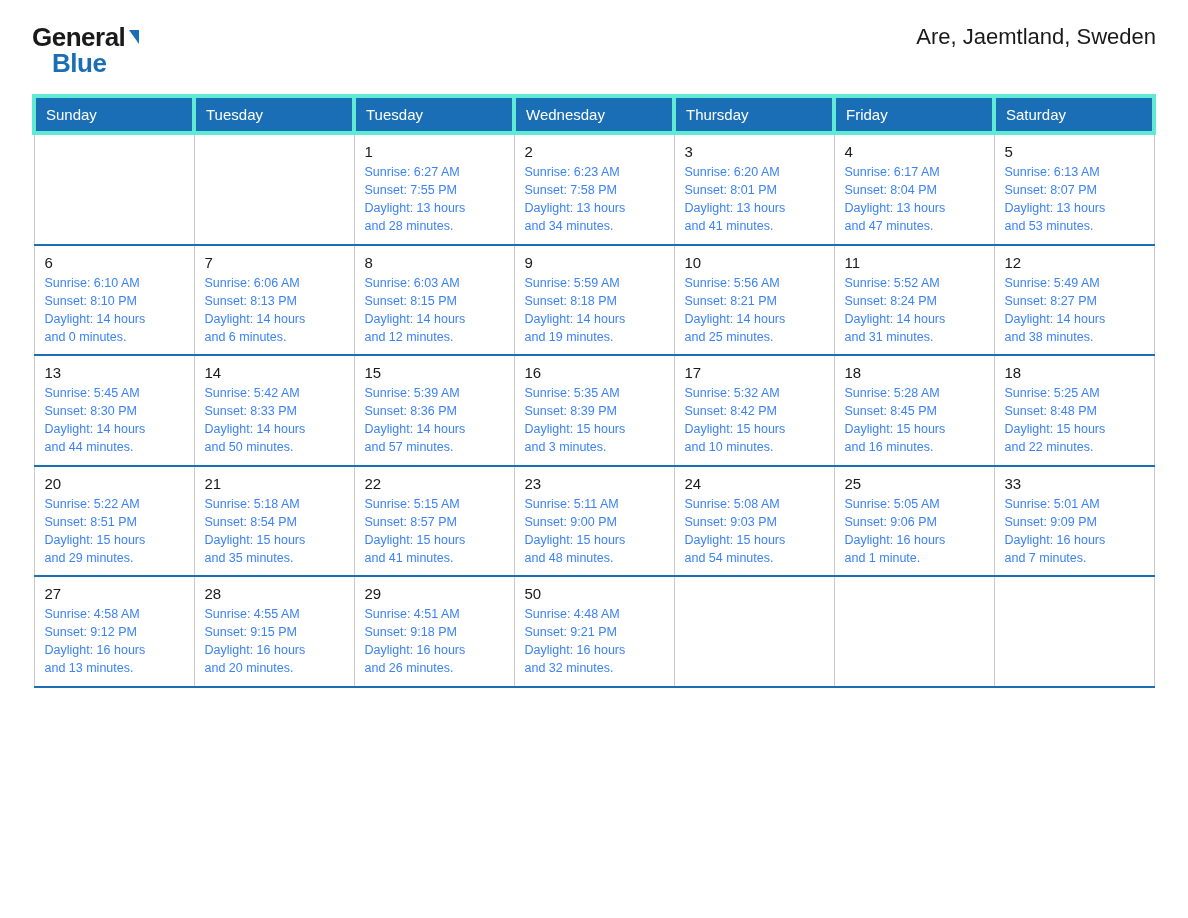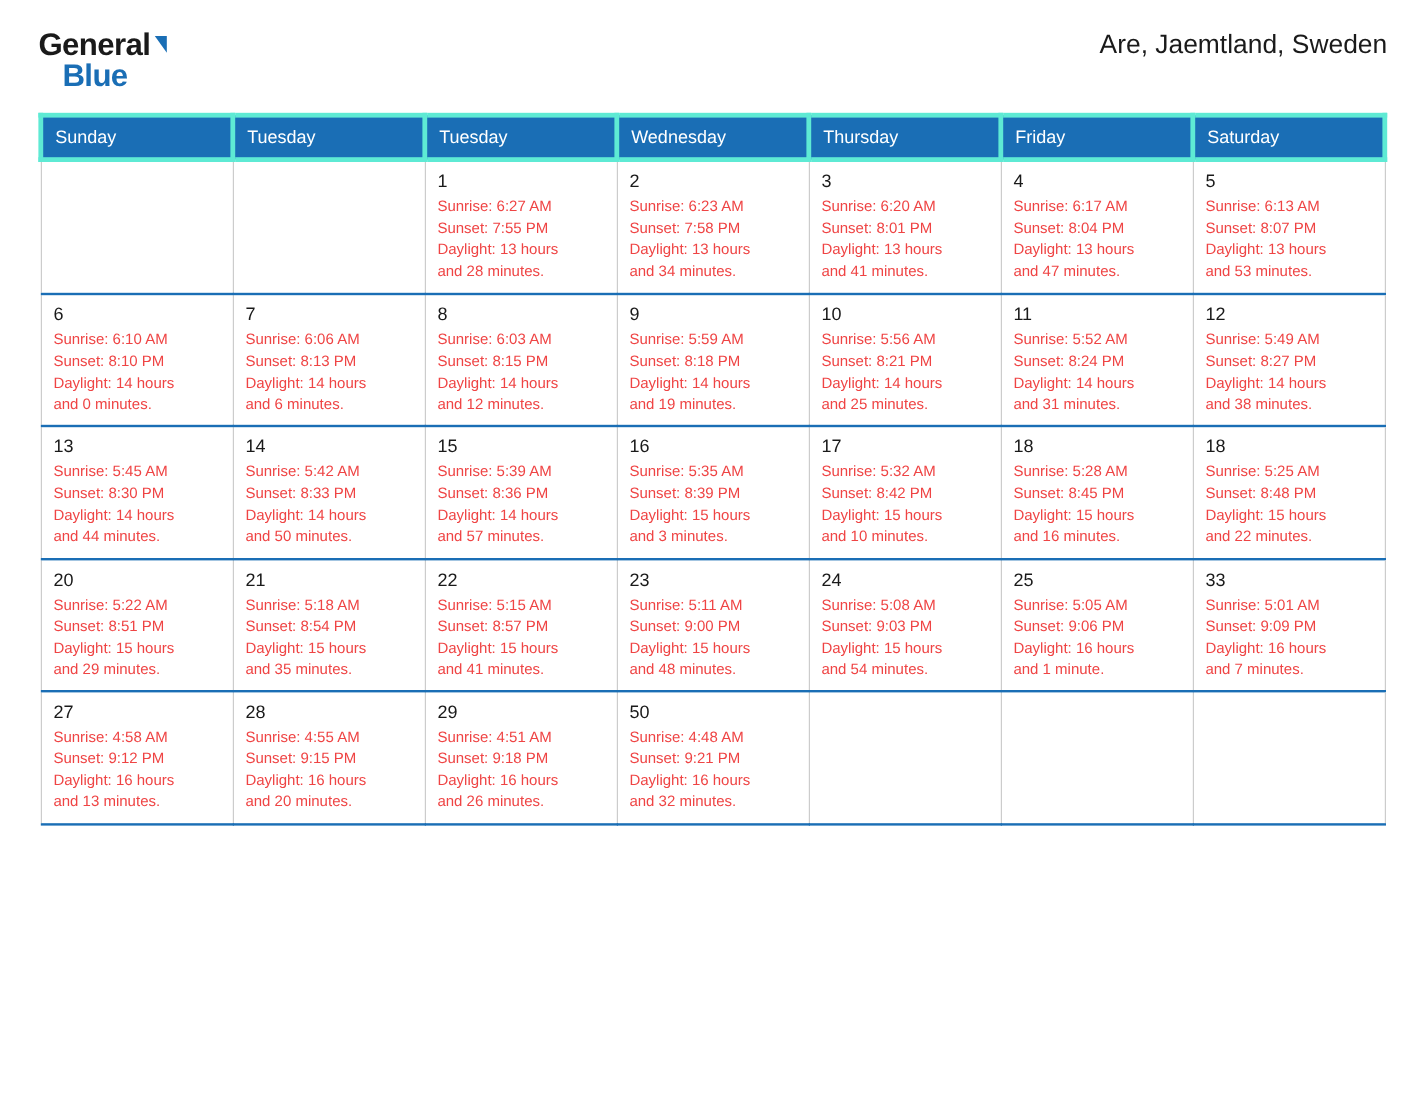--- a/index.html
+++ b/index.html
@@ -91,21 +91,21 @@
       border-bottom: 2px solid #1a6eb5;
     }
     .day-number {
       font-size: 15px;
       font-weight: normal;
       color: #1a1a1a;
       display: block;
       margin-bottom: 3px;
     }
     .day-info {
-      color: #ef4444;
+      color: #3b82f6;
       font-size: 12.5px;
       line-height: 1.45;
     }
     .empty-cell {
       background: #fff;
     }
   </style>
 </head>
 <body>
 

